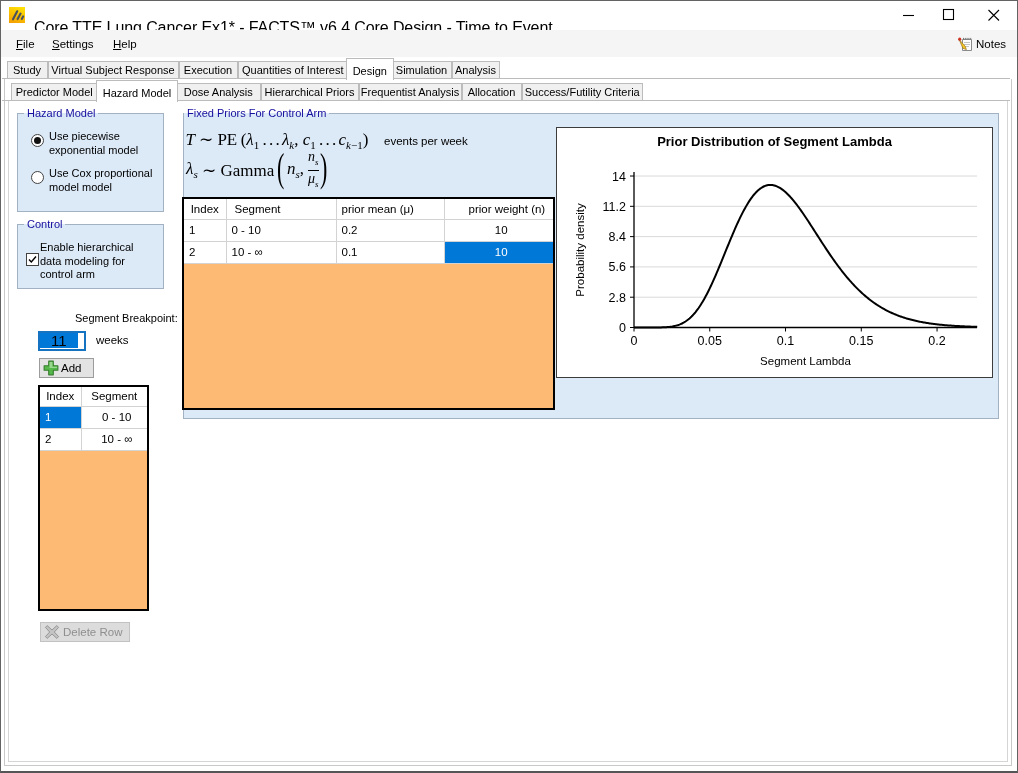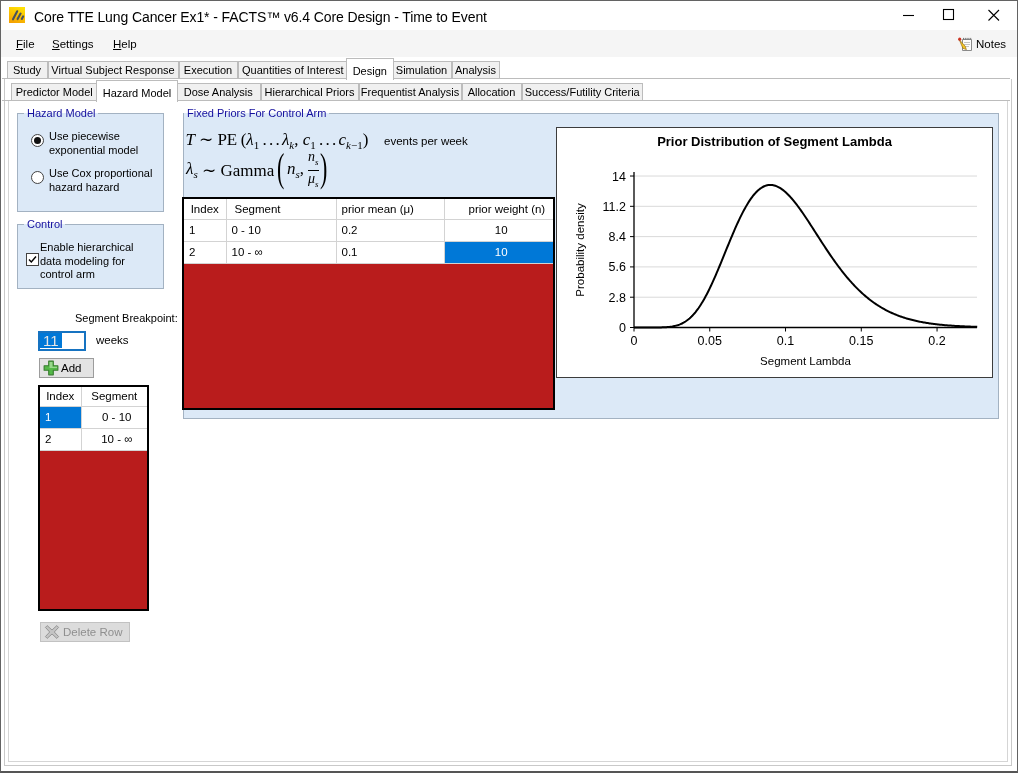--- a/index.html
+++ b/index.html
@@ -1,34 +1,34 @@
 <!DOCTYPE html>
 <html><head>
 <meta charset="utf-8">
 <style>
   html,body{margin:0;padding:0;}
   body{width:1018px;height:773px;position:relative;background:#fff;
        font-family:"Liberation Sans",sans-serif;font-size:11.5px;color:#000;overflow:hidden;}
   .abs{position:absolute;}
   #winborder{left:0;top:0;width:1016px;height:770px;border:1px solid #636363;border-bottom:2px solid #555;position:absolute;}
   #titlebar{left:1px;top:1px;width:1016px;height:29px;background:#fff;}
-  #apptitle{left:34px;top:9px;font-size:14px;letter-spacing:-0.1px;}
+  #apptitle{left:34px;top:19px;font-size:16px;letter-spacing:-0.1px;}
   #menubar{left:1px;top:30px;width:1016px;height:27px;background:#f5f5f5;}
   .menuitem{top:38px;font-size:11.5px;}
   .menuitem u{text-decoration:underline;}
   .tab{position:absolute;box-sizing:border-box;background:#f0f0f0;
        border:1px solid #bcbcbc;border-bottom:none;text-align:center;font-size:11px;white-space:nowrap;overflow:hidden;}
   .tabsel{background:#fff;z-index:3;}
   .gbox{position:absolute;box-sizing:border-box;background:#dce9f7;border:1px solid #a3b2c2;}
   .glabel{position:absolute;font-size:11px;color:#140f9e;padding:0 3px;line-height:14px;z-index:2;}
   .radio{position:absolute;width:13px;height:13px;border-radius:50%;background:#fff;border:1px solid #424242;box-sizing:border-box;}
   .radio.on::after{content:"";position:absolute;left:2px;top:2px;width:7px;height:7px;border-radius:50%;background:#101010;}
   .checkbox{position:absolute;width:13px;height:13px;background:#fff;border:1px solid #424242;box-sizing:border-box;}
   .btn{position:absolute;box-sizing:border-box;border:1px solid #9c9c9c;background:#e3e3e3;font-size:11.5px;}
-  .grid{position:absolute;box-sizing:border-box;border:2px solid #000;background:#b91c1c;}
+  .grid{position:absolute;box-sizing:border-box;border:2px solid #000;background:#fdba74;}
   .grid table{border-collapse:collapse;font-size:11.5px;table-layout:fixed;}
   .grid th{background:#fff;font-weight:normal;border:1px solid #d3d3d3;border-top:none;padding:0;overflow:hidden;}
   .grid td{background:#fff;border:1px solid #d3d3d3;padding:0 0 0 5px;overflow:hidden;}
   .grid tr :first-child{border-left:none;}
   .grid tr :last-child{border-right:none;text-align:center;}
   .selcell{background:#0078d7 !important;color:#fff;}
   .lbl{position:absolute;font-size:11.5px;white-space:nowrap;}
 </style>
 </head>
 <body>
@@ -75,33 +75,33 @@
 <div class="abs" style="left:1011px;top:79px;width:1px;height:687px;background:#c9c9c9"></div>
 <div class="abs" style="left:1007px;top:101px;width:1px;height:661px;background:#d5d5d5"></div>
 <div class="abs" style="left:4px;top:765px;width:1008px;height:1px;background:#c9c9c9"></div>
 <div class="abs" style="left:8px;top:761px;width:1000px;height:1px;background:#d5d5d5"></div>
 
 <div class="gbox" style="left:17px;top:113px;width:147px;height:99px;"></div>
 <div class="glabel" style="left:24px;top:106px;background:linear-gradient(#fff 7px,#dce9f7 7px)">Hazard Model</div>
 <div class="radio on" style="left:31px;top:134px;"></div>
 <div class="lbl" style="left:49px;top:130px;line-height:13.5px;white-space:normal;width:110px;font-size:11px">Use piecewise exponential model</div>
 <div class="radio" style="left:31px;top:171px;"></div>
-<div class="lbl" style="left:49px;top:167px;line-height:13.5px;white-space:normal;width:110px;font-size:11px">Use Cox proportional hazard hazard</div>
+<div class="lbl" style="left:49px;top:167px;line-height:13.5px;white-space:normal;width:110px;font-size:11px">Use Cox proportional model model</div>
 
 <div class="gbox" style="left:17px;top:224px;width:147px;height:65px;"></div>
 <div class="glabel" style="left:24px;top:217px;background:linear-gradient(#fff 7px,#dce9f7 7px)">Control</div>
 <div class="checkbox" style="left:26px;top:253px;"></div>
 <svg class="abs" style="left:27px;top:254px" width="11" height="11" viewBox="0 0 11 11">
   <path d="M2 5.5 L4.3 8 L9 2.5" stroke="#000" stroke-width="1.4" fill="none"></path>
 </svg>
 <div class="lbl" style="left:40px;top:241px;line-height:13.5px;white-space:normal;width:104px;font-size:11px">Enable hierarchical data modeling for control arm</div>
 
 <div class="lbl" style="left:39px;top:312px;font-size:11px;margin-left:36px;">Segment Breakpoint:</div>
 <div class="abs" style="left:38px;top:331px;width:48px;height:20px;box-sizing:border-box;border:2px solid #1673c1;background:#fff;">
-  <span style="position:absolute;left:0px;top:0px;background:#0078d7;color:#e5e5e5;padding:0 3px;font-size:15px;line-height:15px;">11</span>
+  <span style="position:absolute;left:0px;top:0px;background:#0078d7;color:#000000;padding:0 11px;font-size:15px;line-height:15px;">11</span>
 </div>
 <div class="lbl" style="left:96px;top:334px;">weeks</div>
 
 <div class="btn" style="left:39px;top:358px;width:55px;height:20px;"></div>
 <svg class="abs" style="left:43px;top:360px" width="16" height="16" viewBox="0 0 14 14">
   <path d="M5 1 h4 v4 h4 v4 h-4 v4 h-4 v-4 h-4 v-4 h4 z" fill="#54b948" stroke="#3a7e31" stroke-width="1" stroke-linejoin="round"></path>
   <path d="M5.7 1.8 h2.6 v4 h4 v1.2 h-6.6 z" fill="#a6dc9a" opacity="0.85"></path>
 </svg>
 <div class="lbl" style="left:61px;top:362px;">Add</div>
 

